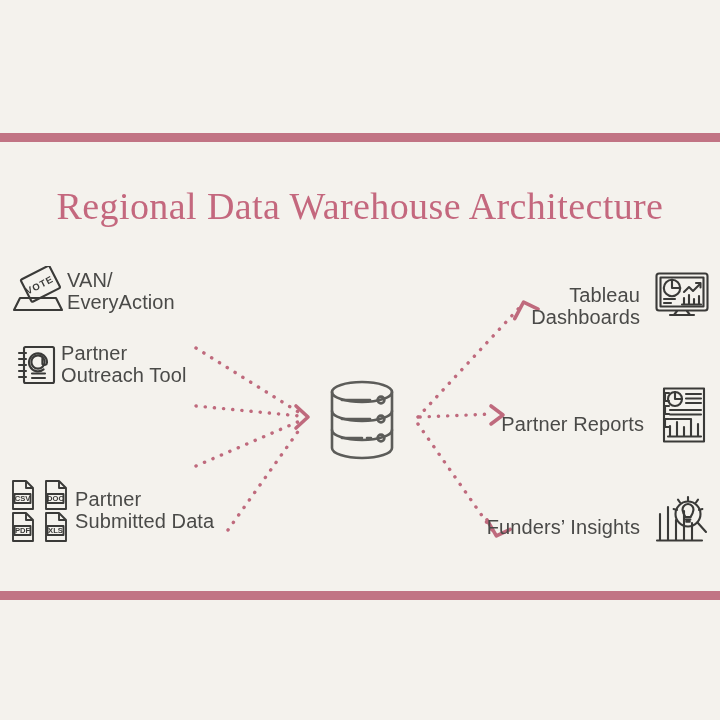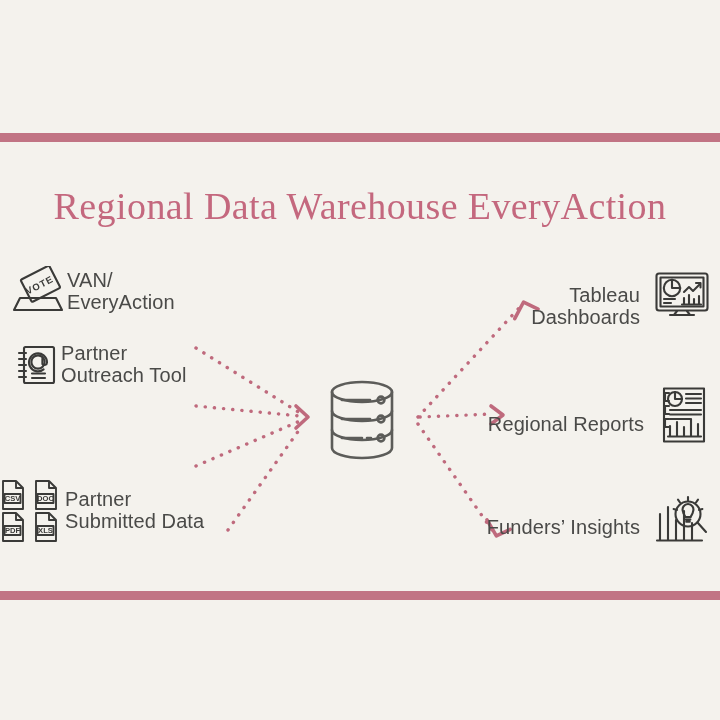--- a/index.html
+++ b/index.html
@@ -42,37 +42,37 @@
     letter-spacing:.1px;
   }
   .node-left .label{margin-left:1px;}
   .node-right{justify-content:flex-end;}
   .node-right .label{text-align:right;margin-right:14px;margin-top:19px;}
   .icon{flex:0 0 auto;display:block;}
 
   .n-van      {left:10px;  top:26px;}
   .n-outreach {left:12px;  top:101px;}
   .n-crm      {left:10px;  top:164px;}
-  .n-files    {left:0;  top:239px;}
+  .n-files    {left:10px;  top:239px;}
 
   .n-tableau  {right:10px; top:26px;}
   .n-reports  {right:10px; top:146px;}
   .n-funders  {right:10px; top:250px;}
 
   .db{position:absolute;left:318px;top:136px;}
 </style>
 </head>
 <body>
 
 <div class="slide">
 
   <div class="rule rule-top"></div>
   <div class="rule rule-bottom"></div>
 
-  <div class="title">Regional Data Warehouse EveryAction</div>
+  <div class="title">Regional Data Warehouse Architecture</div>
 
   <div class="canvas">
 
     <svg class="arrows" viewBox="0 0 720 350">
       <g stroke="#bf6a7d" stroke-width="3.4" stroke-linecap="round" fill="none" stroke-dasharray="0.2 9">
         <path d="M196,108 L300,173"></path>
         <path d="M196,166 L300,176"></path>
         <path d="M196,226 L300,181"></path>
         <path d="M228,290 L302,186"></path>
         <path d="M418,177 L520,67"></path>
@@ -181,21 +181,21 @@
           <path d="M10,28 h11 M10,32 h7"></path>
           <path d="M30,21 l5,-5 l4,4 l7,-7"></path>
           <path d="M42,12 h4.5 v4.5"></path>
           <path d="M30,33 v-6 M35,33 v-9 M40,33 v-5 M45,33 v-8"></path>
           <path d="M28,33.5 h19"></path>
         </g>
       </svg>
     </div>
 
     <div class="node node-right n-reports">
-      <div class="label">Regional Reports</div>
+      <div class="label">Partner Reports</div>
       <svg class="icon" width="52" height="58" viewBox="0 0 52 58">
         <g fill="none" stroke="#3a3a38" stroke-width="2.1" stroke-linejoin="round" stroke-linecap="round">
           <path d="M6,2.5 h40 v53 h-40 Z"></path>
           <path d="M11,7 h-4 v8 h4"></path>
           <path d="M11,20 h-4 v8 h4"></path>
           <path d="M11,33 h-4 v8 h4"></path>
           <circle cx="17" cy="13" r="7"></circle>
           <path d="M17,6 v7 h7"></path>
           <path d="M28,8 h15 M28,12.5 h15 M28,17 h15"></path>
           <path d="M12,24 h31 M12,28.5 h31 M12,33 h20"></path>

